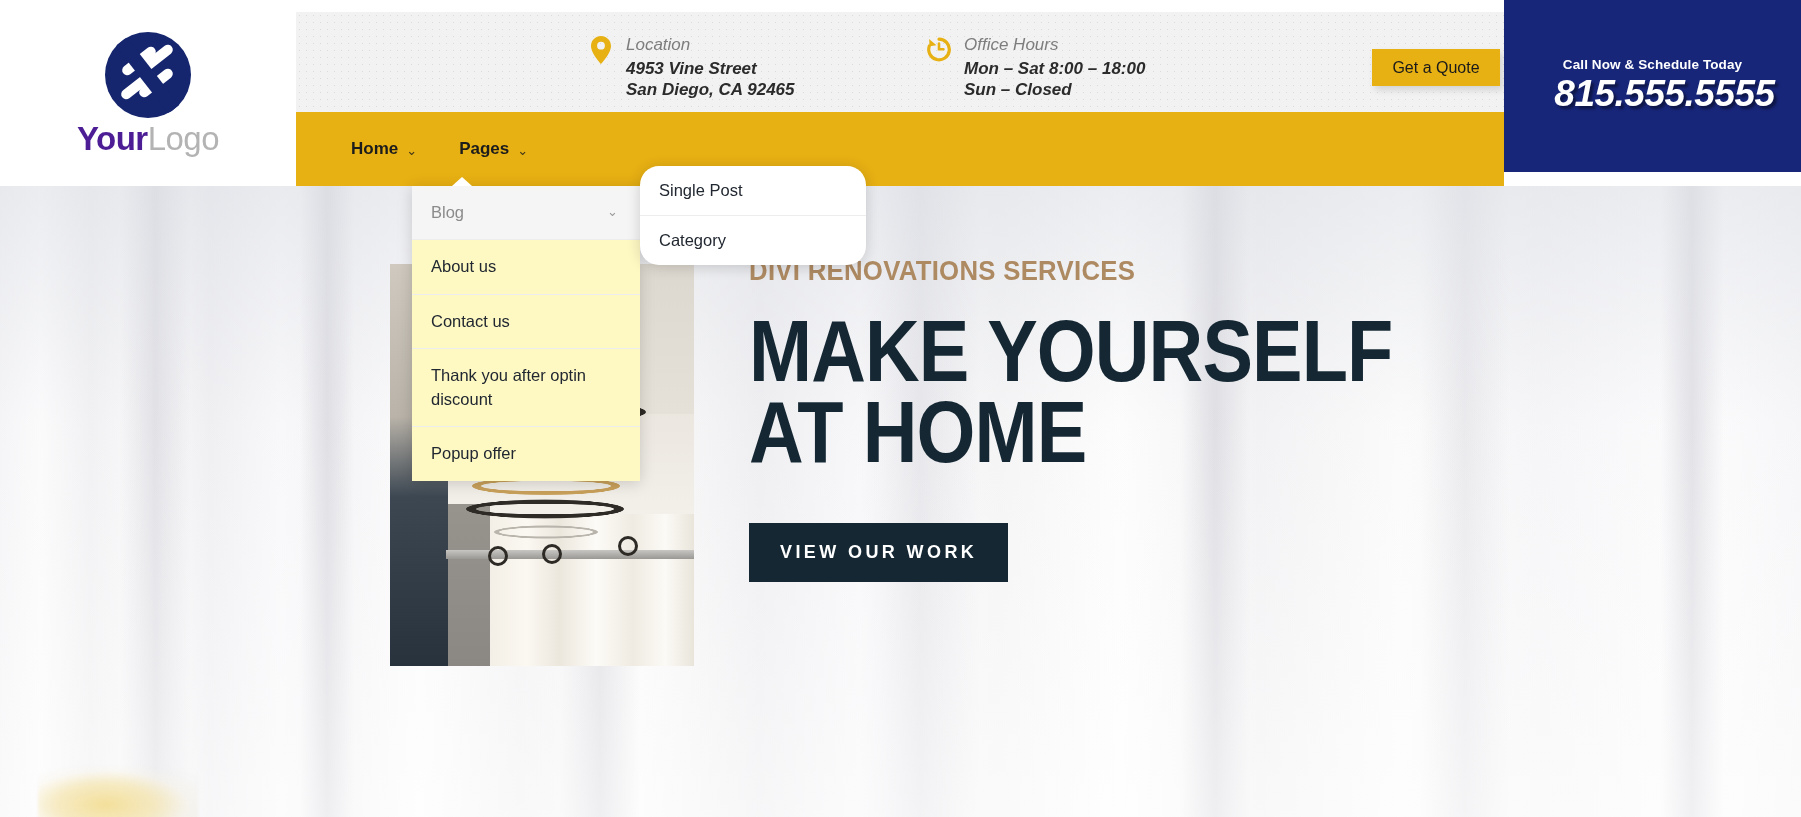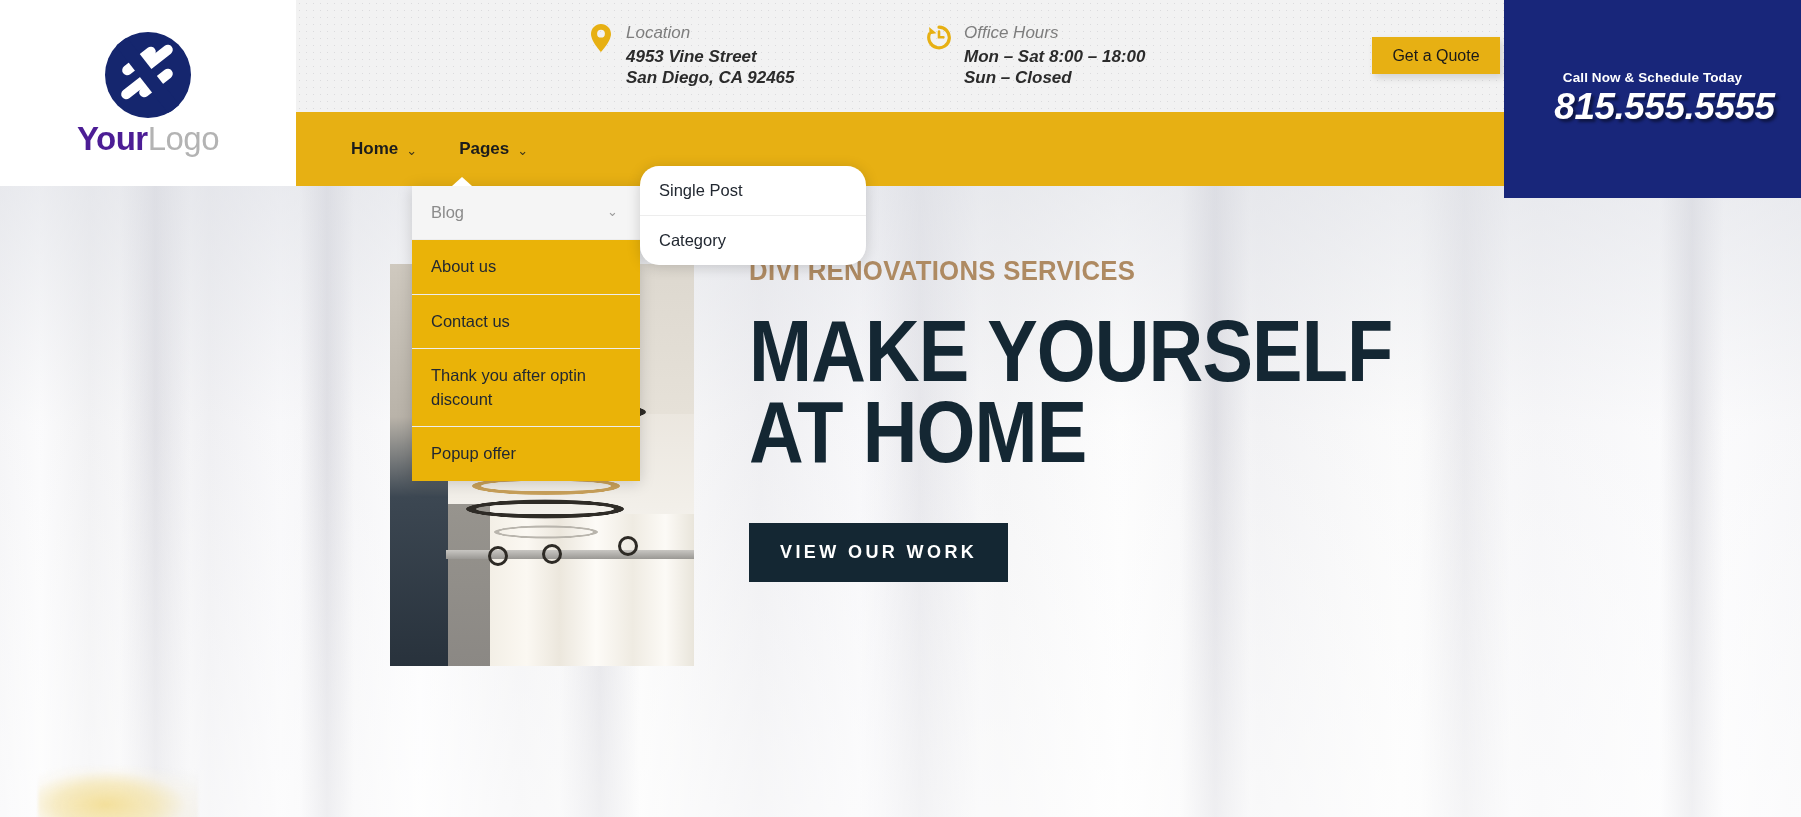--- a/index.html
+++ b/index.html
@@ -65,21 +65,21 @@
   .logo-mark .sl4 { width: 40px; height: 10px; left: 31px; top: 46px; }
   .logo-mark .slash {
     position: absolute; width: 14px; height: 120px; left: 36px; top: -16px;
     background: #15266e; transform: rotate(-38deg);
   }
   .logo-text { font-size: 33px; font-weight: 700; letter-spacing: -0.5px; line-height: 1; }
   .logo-text .t1 { color: #4c1d95; }
   .logo-text .t2 { color: #b3b3b3; font-weight: 400; }
 
   .info-strip {
-    position: absolute; left: 296px; top: 0; width: 1208px; height: 120px;
+    position: absolute; left: 296px; top: 12px; width: 1208px; height: 120px;
     background: #f2f2f2;
     background-image:
       radial-gradient(rgba(200,200,205,0.55) 0.5px, transparent 0.6px);
     background-size: 7px 7px;
   }
   .info-item { position: absolute; display: flex; gap: 12px; align-items: flex-start; }
   .info-item.loc { left: 292px; top: 22px; }
   .info-item.hrs { left: 630px; top: 22px; }
   .info-icon { width: 26px; flex: 0 0 26px; height: 34px; display: flex; align-items: flex-start; justify-content: center; padding-top: 2px; }
   .info-label {
@@ -91,21 +91,21 @@
   }
 
   .quote-btn {
     position: absolute; left: 1076px; top: 37px; width: 128px; height: 37px;
     background: #e7b013; border: none; color: #1a1a1a;
     font-family: "Liberation Sans", sans-serif; font-size: 16px; font-weight: 400;
     cursor: pointer; box-shadow: 3px 4px 7px rgba(0,0,0,0.13);
   }
 
   .phone-block {
-    position: absolute; left: 1504px; top: 0; width: 297px; height: 198px;
+    position: absolute; left: 1504px; top: 0; width: 297px; height: 172px;
     background: #18267a; z-index: 6;
     display: flex; flex-direction: column; align-items: center; justify-content: center;
   }
   .phone-caption {
     color: #ffffff; font-size: 13.5px; font-weight: 700; letter-spacing: 0.1px;
     margin-bottom: 1px; white-space: nowrap;
   }
   .phone-number {
     color: #ffffff; font-size: 37px; font-weight: 700; font-style: italic;
     letter-spacing: -0.5px; white-space: nowrap;
@@ -122,21 +122,21 @@
   .nav-item {
     display: flex; align-items: center; gap: 8px;
     padding: 9px 21px; height: 74px; cursor: pointer;
     color: #1c1c1c; font-size: 17px; font-weight: 700;
   }
   .nav-item .chev { font-size: 13px; font-weight: 400; opacity: 0.85; transform: translateY(1px); }
 
   
   .dropdown {
     position: absolute; left: 412px; top: 186px; width: 228px;
-    background: #eab308; z-index: 20;
+    background: #fef9c3; z-index: 20;
     box-shadow: 0 2px 14px rgba(0,0,0,0.17);
   }
   .dropdown:before {
     content: ""; position: absolute; left: 40px; top: -9px;
     border-left: 10px solid transparent; border-right: 10px solid transparent;
     border-bottom: 9px solid #ffffff;
   }
   .dd-item {
     position: relative; padding: 15px 22px 15px 19px;
     font-size: 16.5px; color: #222831; line-height: 1.42;

